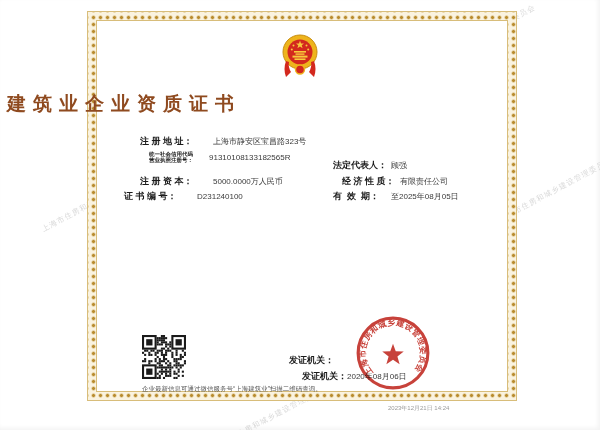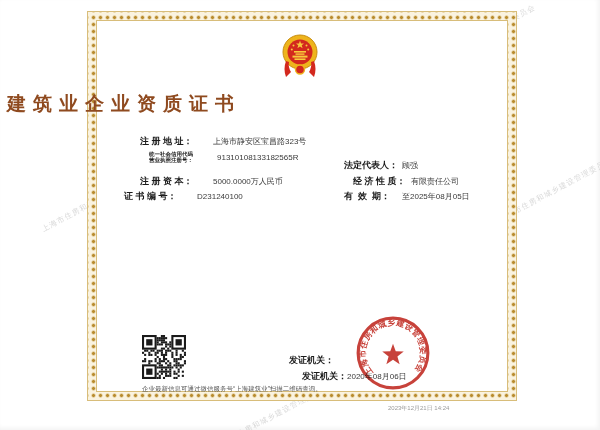--- a/index.html
+++ b/index.html
@@ -26,23 +26,23 @@
   }
   .emblem{position:absolute;left:279px;top:31px;}
   .title{
     position:absolute;left:0;right:0;top:91px;text-align:left;
     font-size:19px;font-weight:bold;letter-spacing:7px;padding-left:7px;
     color:#8f4a1f;white-space:nowrap;
   }
   .row{position:absolute;white-space:nowrap;color:#333;}
   .lab{font-weight:bold;font-size:9px;color:#1a1a1a;white-space:pre;}
   .lab.w{display:inline-block;width:73px;}
-  .lab.wr{display:inline-block;width:58px;margin-left:11px;}
+  .lab.wr{display:inline-block;width:58px;}
   .val{font-size:8px;color:#3a3a3a;}
-  .credit{display:flex;align-items:center;gap:11px;}
+  .credit{display:flex;align-items:center;gap:3px;}
   .lab2{display:inline-block;font-weight:bold;font-size:5.5px;line-height:6px;color:#1a1a1a;text-align:center;width:70px;}
   .qr{position:absolute;left:142px;top:335px;width:44px;height:44px;}
   .issue-row{position:absolute;white-space:nowrap;}
   .seal{position:absolute;left:354px;top:314px;width:78px;height:78px;opacity:.88;mix-blend-mode:multiply;}
   .note{position:absolute;left:142px;top:385px;font-size:6.5px;color:#555;white-space:nowrap;}
   .generated{position:absolute;left:388px;top:404px;font-size:6px;color:#9a9a9a;white-space:nowrap;}
 </style>
 </head>
 <body>
 

